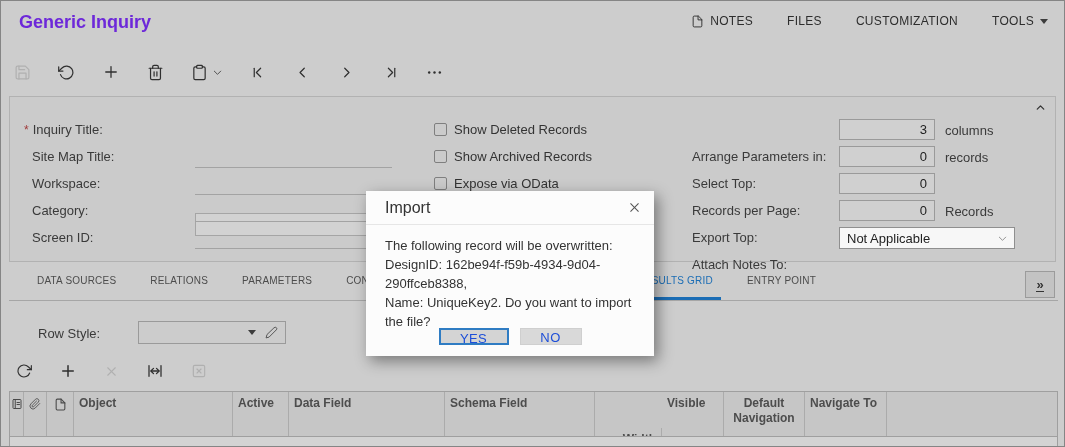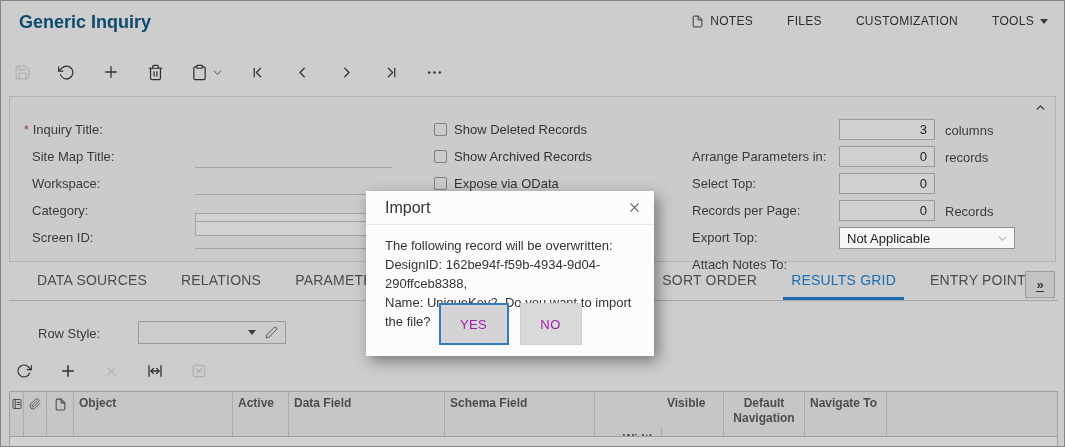--- a/index.html
+++ b/index.html
@@ -5,21 +5,21 @@
   html,body{margin:0;padding:0;background:#e9e9e9;}
   .window{
     position:relative;width:1063px;height:445px;margin:0;
     border:1px solid #858585;background:#cdcdcd;overflow:hidden;
     font-family:"Liberation Sans",sans-serif;color:#333;
   }
   .ic{fill:none;stroke:currentColor;stroke-width:1.7;stroke-linecap:round;stroke-linejoin:round;display:block;}
   .ic-fill{fill:currentColor;stroke:none;display:block;}
 
   
-  .page-title{position:absolute;left:18px;top:11px;font-size:18px;font-weight:600;color:#0c4a6e;}
+  .page-title{position:absolute;left:18px;top:11px;font-size:18px;font-weight:600;color:#6d28d9;}
   .titlebar-right{position:absolute;top:13px;right:16px;display:flex;gap:34px;align-items:center;}
   .tb-link{display:flex;align-items:center;gap:6px;font-size:12px;letter-spacing:.3px;color:#2d2d2d;cursor:pointer;}
 
   
   .main-toolbar{position:absolute;left:13px;top:56px;height:30px;display:flex;gap:27px;align-items:center;}
   .tool-btn{display:flex;align-items:center;gap:4px;color:#2f2f2f;cursor:pointer;}
   .tool-btn.disabled{color:#b0b0b0;cursor:default;}
 
   
   .form-panel{position:absolute;left:8px;top:95px;width:1047px;height:166px;border:1px solid #b2b2b2;background:#cbcbcb;box-sizing:border-box;}
@@ -34,21 +34,21 @@
   .cb-box{width:13px;height:13px;border:1px solid #7f7f7f;background:transparent;border-radius:2px;box-sizing:border-box;cursor:pointer;}
   .cb-lbl{margin-left:7px;font-size:13px;color:#333;}
   .rlbl{position:absolute;left:682px;font-size:13px;color:#3a3a3a;margin-top:26px;}
   .num-input{position:absolute;left:829px;width:96px;height:21px;box-sizing:border-box;border:1px solid #9a9a9a;background:#d0d0d0;text-align:right;padding:0 7px;font:13px "Liberation Sans",sans-serif;color:#222;}
   .sfx{position:absolute;left:935px;font-size:13px;color:#3a3a3a;}
   .sel{position:absolute;left:829px;width:176px;height:22px;box-sizing:border-box;border:1px solid #8f8f8f;background:#f7f7f7;display:flex;align-items:center;justify-content:space-between;padding:0 6px 0 7px;font-size:13px;color:#222;cursor:pointer;gap:30px;}
   .collapse{position:absolute;right:8px;top:4px;color:#333;cursor:pointer;}
 
   
   .tabbar{position:absolute;left:8px;top:262px;width:1049px;height:38px;box-sizing:border-box;border-bottom:1px solid #a6a6a6;display:flex;padding-left:20px;gap:18px;}
-  .tab{display:flex;align-items:center;padding:0 8px;font-size:14px;letter-spacing:.2px;color:#4c4c4c;border-bottom:3px solid transparent;white-space:nowrap;cursor:pointer;}
+  .tab{display:flex;align-items:center;padding:0 8px;font-size:10px;letter-spacing:.2px;color:#4c4c4c;border-bottom:3px solid transparent;white-space:nowrap;cursor:pointer;}
   .tab.active{color:#1b6db5;border-bottom-color:#1b6db5;}
   .tab-overflow{position:absolute;right:1px;top:8px;width:30px;height:27px;background:#c3c3c3;border:1px solid #9b9b9b;box-sizing:border-box;display:flex;align-items:center;justify-content:center;cursor:pointer;}
   .tab-overflow span{font-size:13px;font-weight:700;color:#333;border-bottom:1px solid #333;line-height:13px;}
 
   
   .rowstyle-lbl{position:absolute;left:37px;top:325px;font-size:13px;color:#3a3a3a;}
   .rowstyle-combo{position:absolute;left:137px;top:320px;width:148px;height:23px;box-sizing:border-box;border:1px solid #9a9a9a;background:#cccccc;display:flex;align-items:center;justify-content:flex-end;gap:9px;padding:0 7px;cursor:pointer;}
   .caret-solid{width:0;height:0;border-left:4px solid transparent;border-right:4px solid transparent;border-top:5px solid #3c3c3c;}
   .combo-text{flex:1;font-size:13px;color:#222;}
 
@@ -65,21 +65,21 @@
   .c10{width:81px;} .c11{width:82px;} .c12{width:72px;border-right:0;}
   .grid-empty-row{position:absolute;left:8px;top:436px;width:1049px;height:10px;background:#d3d3d3;border-left:1px solid #9f9f9f;border-right:1px solid #9f9f9f;box-sizing:border-box;}
 
   
   .dialog{position:absolute;left:365px;top:190px;width:288px;height:165px;background:#fcfcfc;box-shadow:4px 5px 14px rgba(0,0,0,.42);z-index:50;}
   .dlg-head{height:34px;display:flex;align-items:center;justify-content:space-between;padding:0 13px 0 19px;border-bottom:1px solid #e6e6e6;box-sizing:border-box;}
   .dlg-title{font-size:16px;color:#333;}
   .dlg-close{color:#555;cursor:pointer;display:flex;}
   .dlg-body{padding:11px 12px 0 19px;font-size:13px;line-height:19px;color:#333;white-space:pre-line;width:256px;box-sizing:content-box;}
   .dlg-buttons{position:absolute;bottom:11px;left:0;right:0;display:flex;justify-content:center;gap:11px;}
-  .dlg-btn{height:42px;font:13px "Liberation Sans",sans-serif;letter-spacing:.4px;color:#a21caf;background:#d9d9d9;border:1px solid #cfcfcf;cursor:pointer;box-sizing:border-box;}
+  .dlg-btn{height:17px;font:13px "Liberation Sans",sans-serif;letter-spacing:.4px;color:#1d4ed8;background:#d9d9d9;border:1px solid #cfcfcf;cursor:pointer;box-sizing:border-box;}
   .dlg-btn.focused{width:70px;background:#d4d4d4;border:2px solid #2f7cc3;}
   .dlg-btn.plain{width:62px;}
 </style>
 </head>
 <body>
 
 <div class="window">
 
   <div class="page-title">Generic Inquiry</div>
   <div class="titlebar-right">

